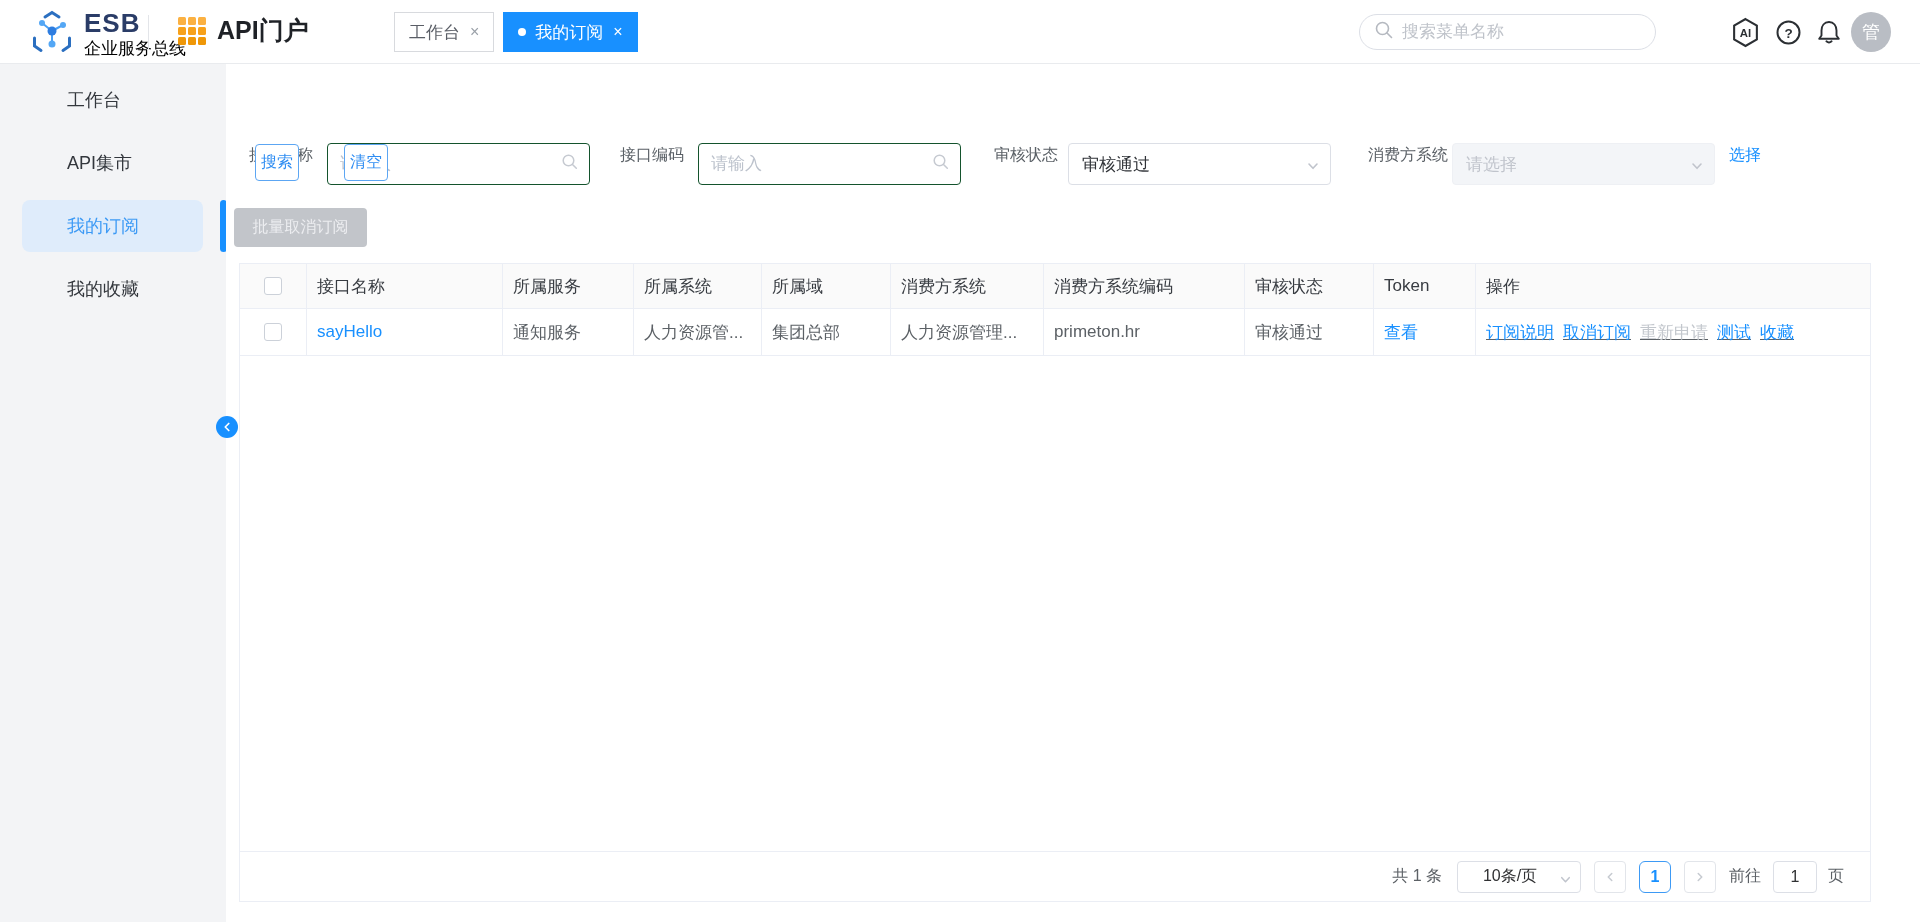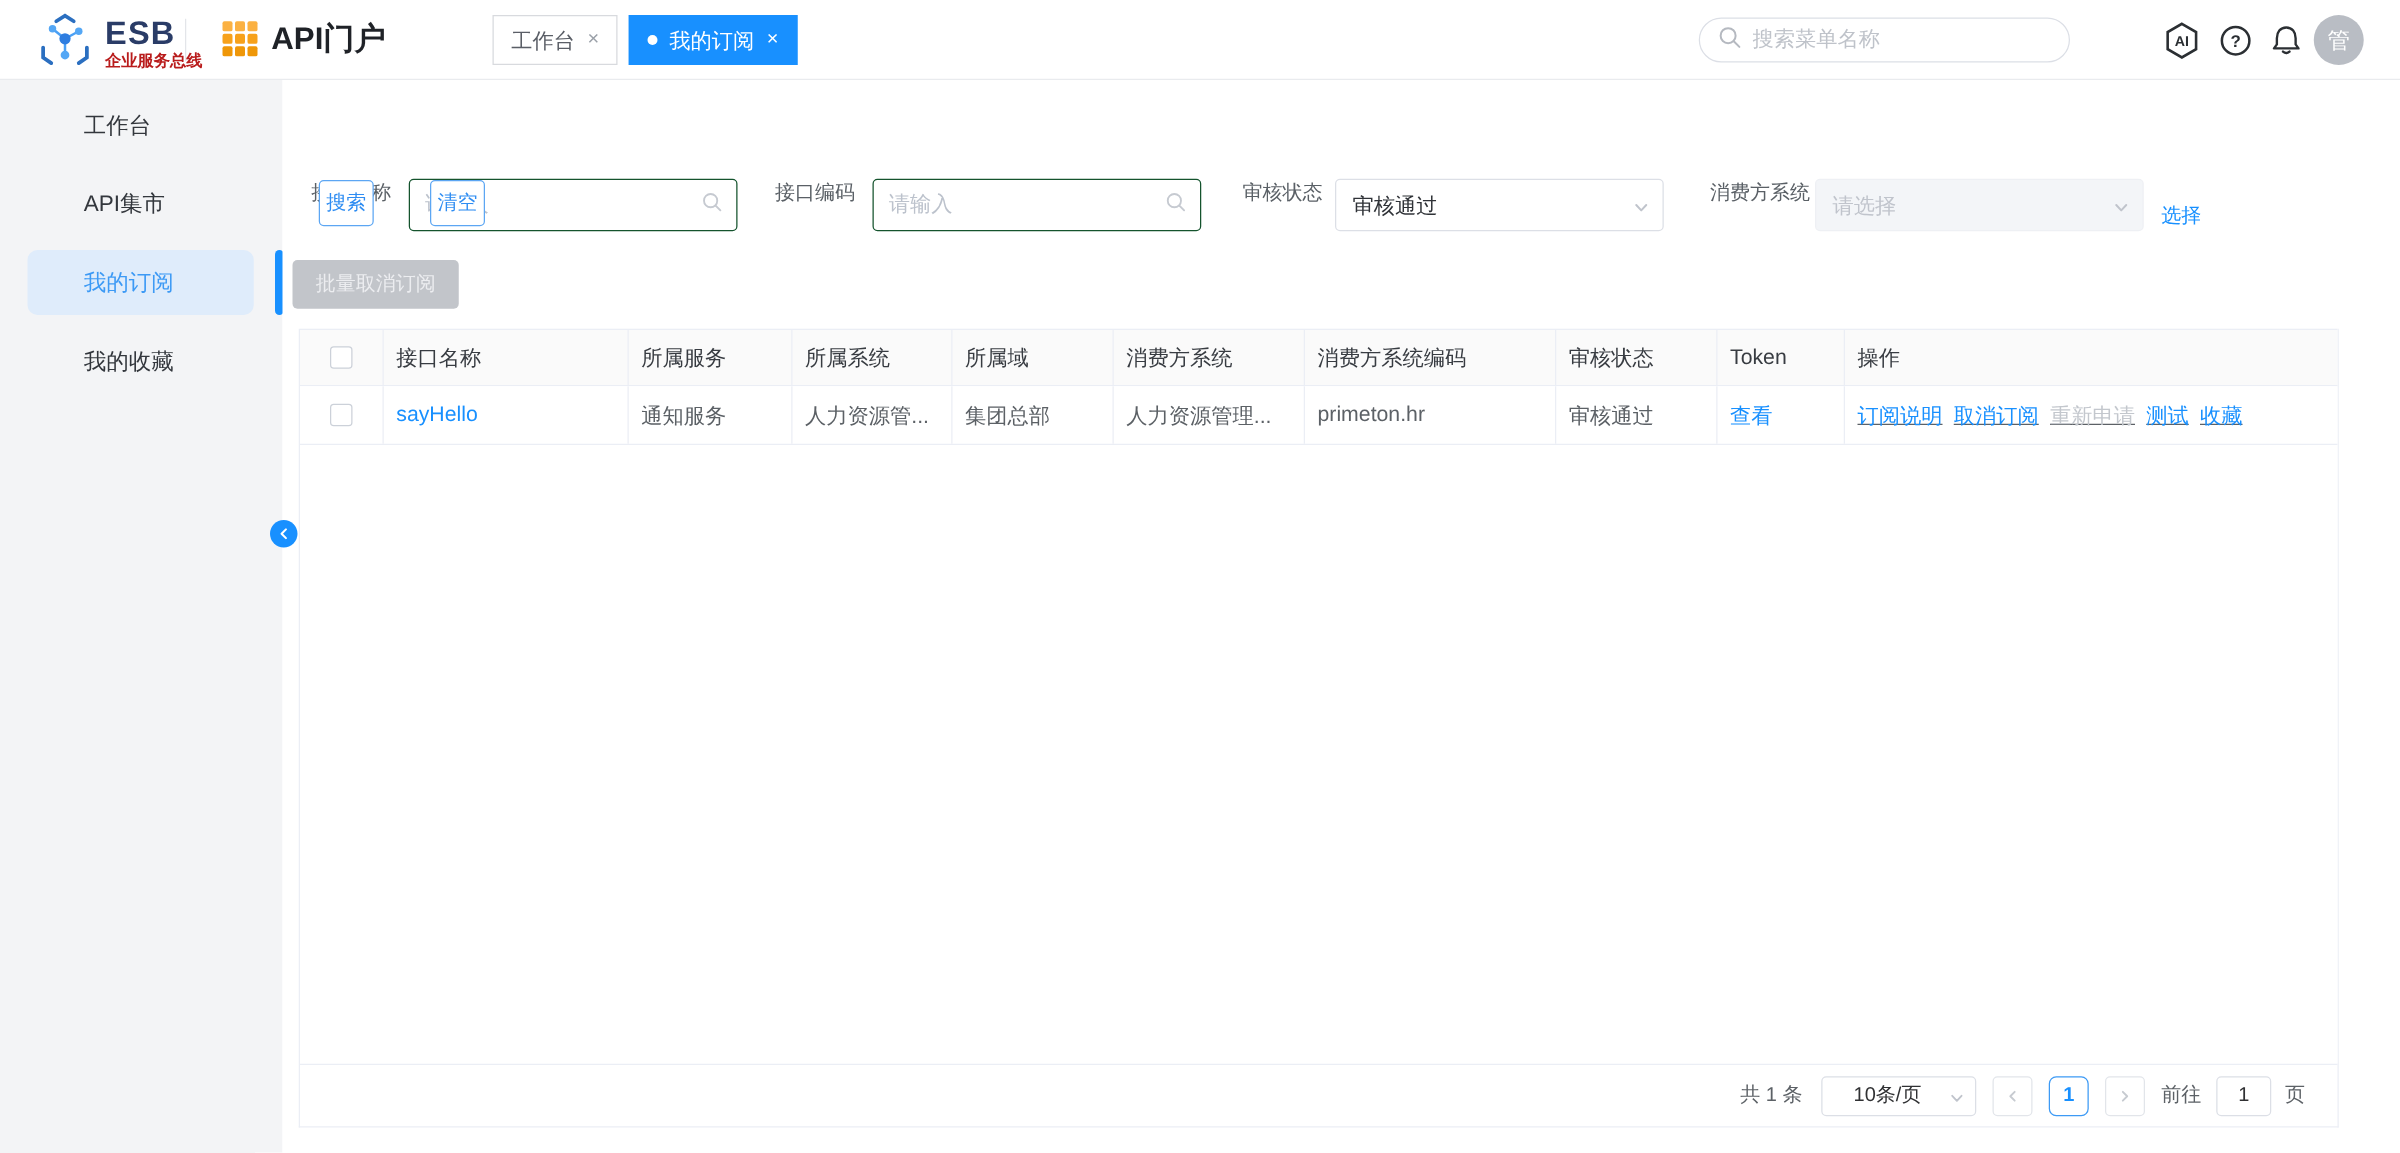--- a/index.html
+++ b/index.html
@@ -5,21 +5,21 @@
   * { margin:0; padding:0; box-sizing:border-box; }
   html,body { width:1920px; height:922px; overflow:hidden; background:#fff;
     font-family:"Liberation Sans","DejaVu Sans",sans-serif; color:#303133; }
 
   
   .header { position:absolute; top:0; left:0; width:1920px; height:64px; background:#fff;
     border-bottom:1px solid #e9ebee; z-index:20; }
   .logo { position:absolute; left:30px; top:10px; display:flex; align-items:center; gap:10px; }
   .logo-text { display:flex; flex-direction:column; line-height:1.05; }
   .logo-title { font-size:26px; font-weight:bold; color:#2a3c67; letter-spacing:1px; }
-  .logo-sub { font-size:13px; color:#b91c1c; font-weight:bold; margin-top:2px; }
+  .logo-sub { font-size:17px; color:#000000; font-weight:normal; margin-top:2px; }
   .logo-divider { position:absolute; left:148px; top:15px; width:1px; height:34px; background:#e3e5e9; }
   .portal { position:absolute; left:178px; top:14px; display:flex; align-items:center; gap:11px; }
   .portal-title { font-size:25px; font-weight:bold; color:#1f2227; }
   .grid-icon { display:grid; grid-template-columns:repeat(3,8px); grid-template-rows:repeat(3,8px); gap:2px; }
   .grid-icon span { border-radius:1.5px; }
   .g1 { background:#fbb142; } .g2 { background:#f7a11a; } .g3 { background:#ef9708; }
 
   .tabs { position:absolute; left:394px; top:12px; display:flex; gap:9px; }
   .tab { height:40px; display:flex; align-items:center; padding:0 14px; font-size:17px;
     background:#fff; border:1px solid #d8dade; color:#5a5e66; cursor:pointer; }
@@ -58,21 +58,21 @@
     border-radius:4px; display:flex; align-items:center; padding:0 12px; background:#fff; }
   .f-input input { border:none; outline:none; flex:1; font-size:17px; color:#303133;
     font-family:inherit; background:transparent; }
   .f-input input::placeholder { color:#bcc2cc; }
   .f-select { position:absolute; top:79px; width:263px; height:42px; border:1px solid #dcdfe6;
     border-radius:4px; display:flex; align-items:center; padding:0 32px 0 13px; background:#fff;
     font-size:17px; color:#2f3237; cursor:pointer; }
   .f-select.disabled { background:#f3f5f8; border-color:#eef0f4; color:#c0c4cc; cursor:not-allowed; }
   .f-select .chev { position:absolute; right:10px; top:14px; }
   .link { color:#1890ff; cursor:pointer; }
-  .choose-link { position:absolute; left:1503px; top:109px; transform:translateY(-50%); font-size:16px; }
+  .choose-link { position:absolute; left:1503px; top:91px; transform:translateY(-50%); font-size:16px; }
 
   .btn-outline { position:absolute; top:80px; width:44px; height:37px; border:1px solid #5ca6f3;
     border-radius:4px; background:#fff; color:#2f8df2; font-size:16px; font-family:inherit; cursor:pointer; }
   .btn-disabled { position:absolute; left:8px; top:144px; width:133px; height:39px; border:none;
     border-radius:4px; background:#c2c5ca; color:#ecedf0; font-size:16px; font-family:inherit; cursor:not-allowed; }
 
   
   .panel { position:absolute; left:13px; top:199px; width:1632px; height:639px;
     border:1px solid #ebeef5; border-top:none; display:flex; flex-direction:column; }
   .tgrid { display:grid; grid-template-columns:67px 196px 131px 128px 129px 153px 201px 129px 102px 1fr; }

